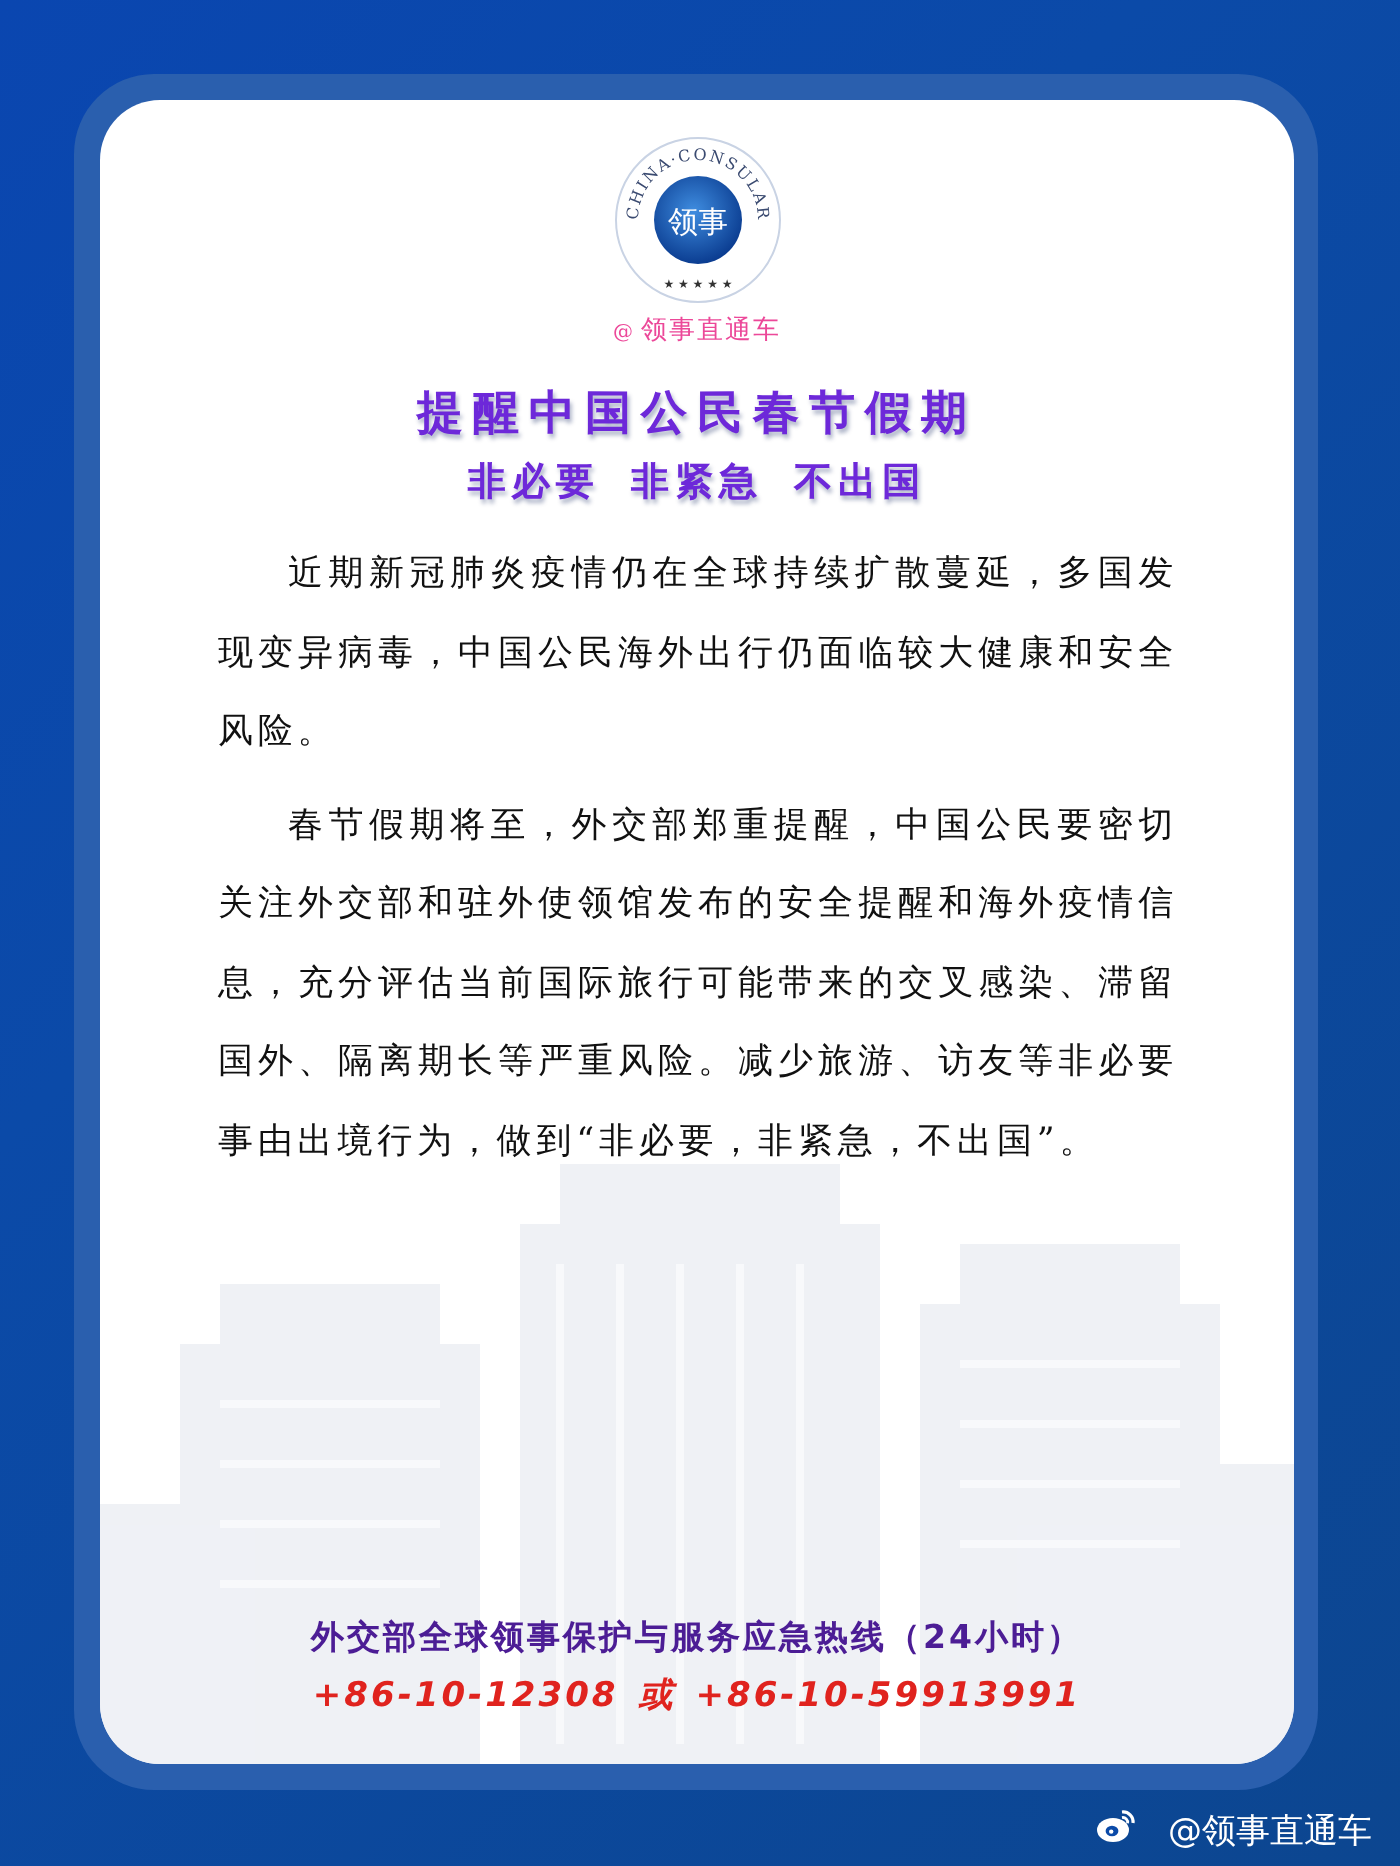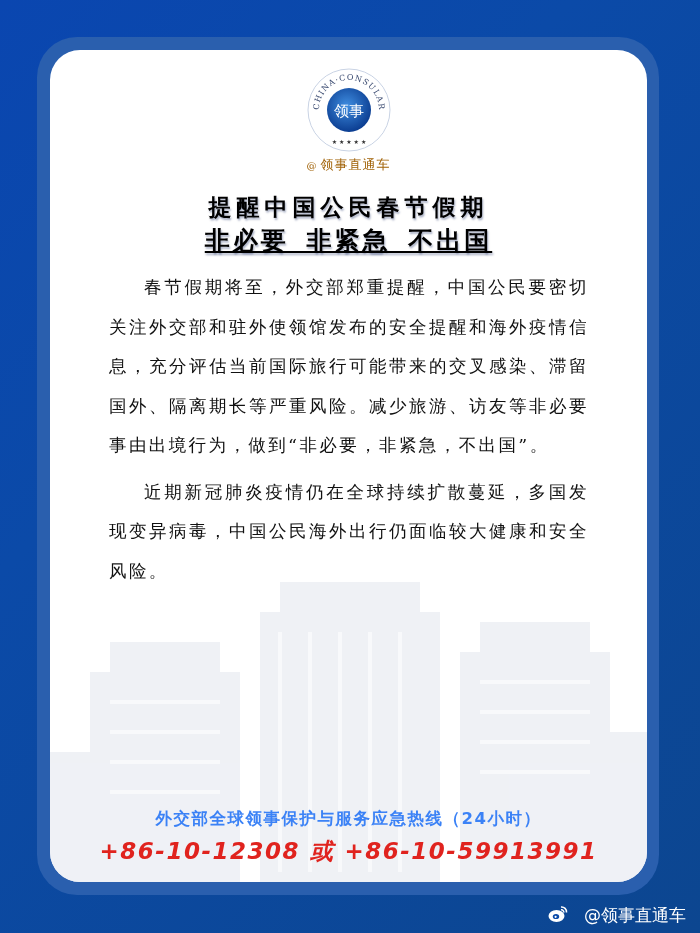--- a/index.html
+++ b/index.html
@@ -19,44 +19,44 @@
   .buildings {
     position: absolute; left: 0; right: 0; bottom: 0; height: 330px; opacity: 0.9;
   }
   .logo-wrap {
     position: absolute; left: 0; right: 0; top: 18px; text-align: center;
   }
   .logo {
     width: 84px; height: 84px; margin: 0 auto; position: relative;
   }
   .handle {
-    margin-top: 4px; font-size: 13px; color: #a16207;
+    margin-top: 4px; font-size: 13px; color: #ec4899;
     font-family: "DejaVu Serif", serif; letter-spacing: 1px;
   }
   .handle .at { font-size: 10px; margin-right: 3px; }
   .title {
     position: absolute; left: 0; right: 0; top: 140px; text-align: center;
-    color: #000000; font-family: "DejaVu Sans", sans-serif; font-weight: bold;
+    color: #6d28d9; font-family: "DejaVu Sans", sans-serif; font-weight: bold;
     text-shadow: 1px 2px 2px rgba(10,30,90,0.35);
   }
   .title .l1 { font-size: 23px; letter-spacing: 5px; line-height: 34px; }
-  .title .l2 { font-size: 25px; letter-spacing: 3px; line-height: 34px; word-spacing: 6px; text-decoration: underline; }
+  .title .l2 { font-size: 19px; letter-spacing: 3px; line-height: 34px; word-spacing: 6px; }
   .body {
     position: absolute; left: 59px; width: 480px; top: 218px;
     color: #111; font-size: 17.5px; line-height: 39.5px; letter-spacing: 2.4px;
     text-align: justify; font-family: "DejaVu Serif", serif;
   }
   .body p { margin: 0 0 7px 0; text-indent: 2em; }
   .hotline {
     position: absolute; left: 0; right: 0; top: 758px; text-align: center;
     font-family: "DejaVu Sans", sans-serif; font-weight: bold;
   }
-  .hotline .label { color: #3b82f6; font-size: 16.5px; letter-spacing: 1.5px; }
+  .hotline .label { color: #4c1d95; font-size: 16.5px; letter-spacing: 1.5px; }
   .hotline .nums {
-    color: #e0231e; font-size: 23px; font-style: italic; letter-spacing: 1.5px; margin-top: 6px;
+    color: #e0231e; font-size: 17px; font-style: italic; letter-spacing: 1.5px; margin-top: 6px;
   }
   .hotline .or { margin: 0 10px; }
   .watermark {
     position: absolute; right: 14px; bottom: 6px; color: #ffffff; font-size: 17px;
     font-family: "DejaVu Sans", sans-serif; display: flex; align-items: center; gap: 16px;
   }
 </style>
 </head>
 <body>
 
@@ -115,22 +115,22 @@
       <span class="at">@</span><span>领事直通车</span>
     </div>
   </div>
 
   <div class="title">
     <div class="l1">提醒中国公民春节假期</div>
     <div class="l2">非必要 非紧急 不出国</div>
   </div>
 
   <div class="body">
+    <p>近期新冠肺炎疫情仍在全球持续扩散蔓延，多国发现变异病毒，中国公民海外出行仍面临较大健康和安全风险。</p>
     <p>春节假期将至，外交部郑重提醒，中国公民要密切关注外交部和驻外使领馆发布的安全提醒和海外疫情信息，充分评估当前国际旅行可能带来的交叉感染、滞留国外、隔离期长等严重风险。减少旅游、访友等非必要事由出境行为，做到“非必要，非紧急，不出国”。</p>
-    <p>近期新冠肺炎疫情仍在全球持续扩散蔓延，多国发现变异病毒，中国公民海外出行仍面临较大健康和安全风险。</p>
   </div>
 
   <div class="hotline">
     <div class="label">外交部全球领事保护与服务应急热线（24小时）</div>
     <div class="nums">
       <span>+86-10-12308</span><span class="or">或</span><span>+86-10-59913991</span>
     </div>
   </div>
 </div>
 

